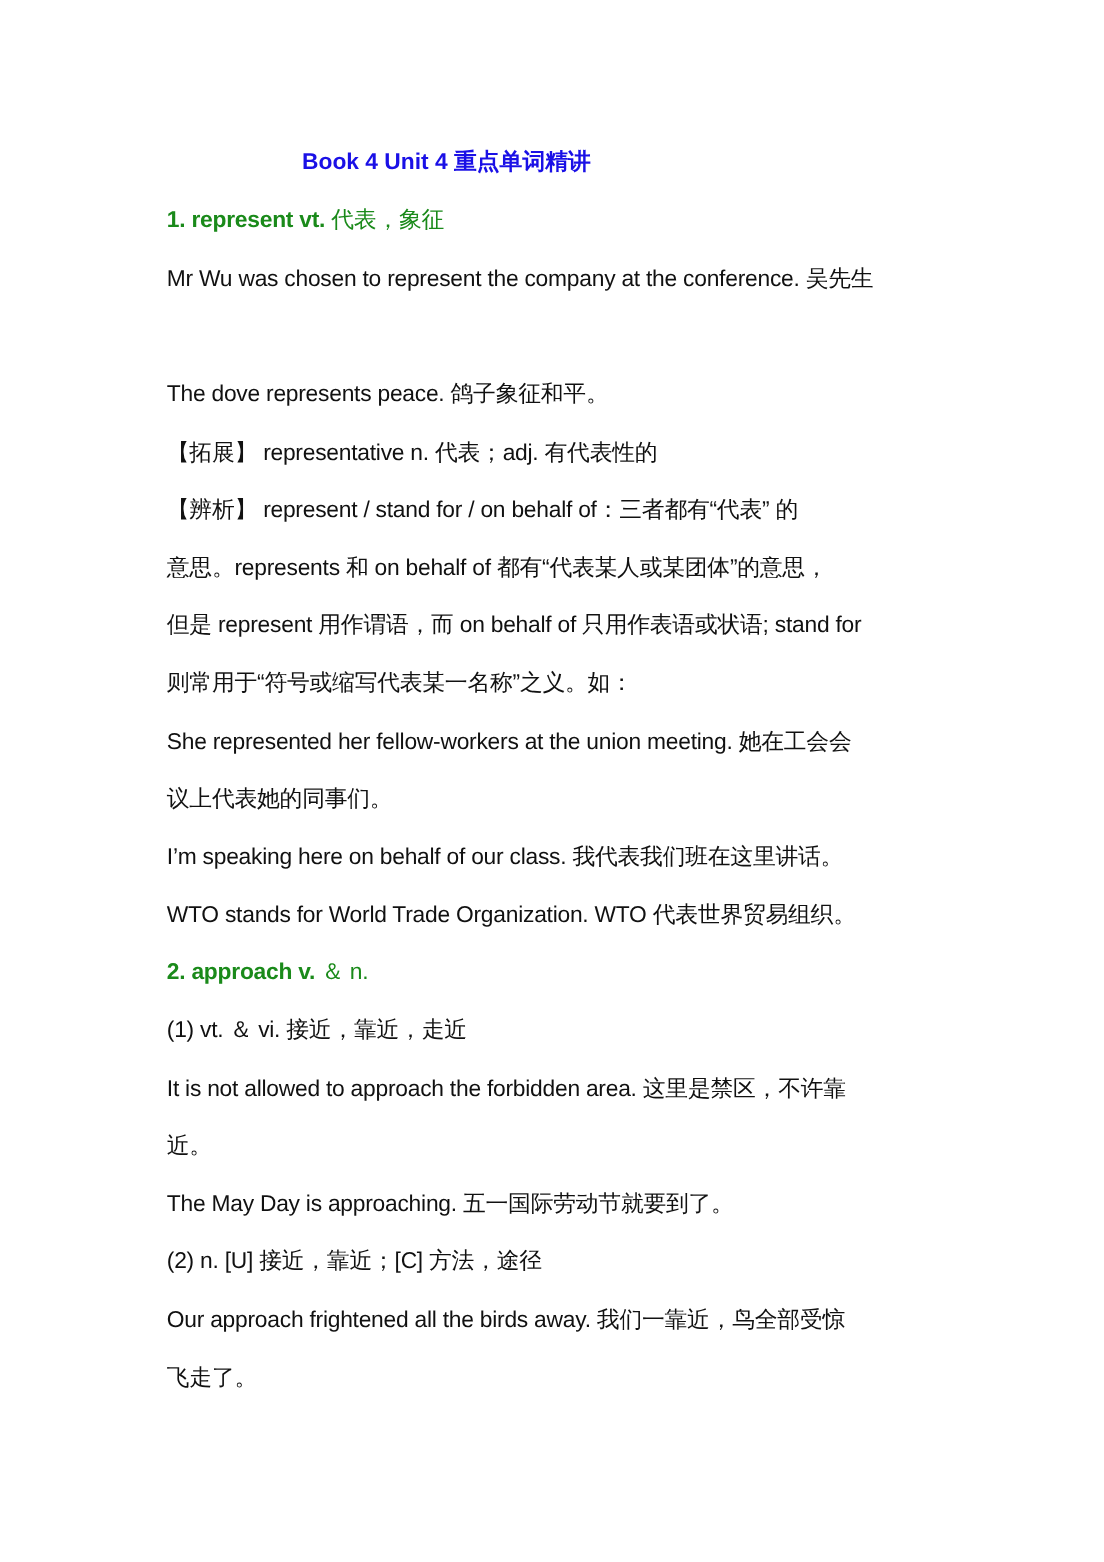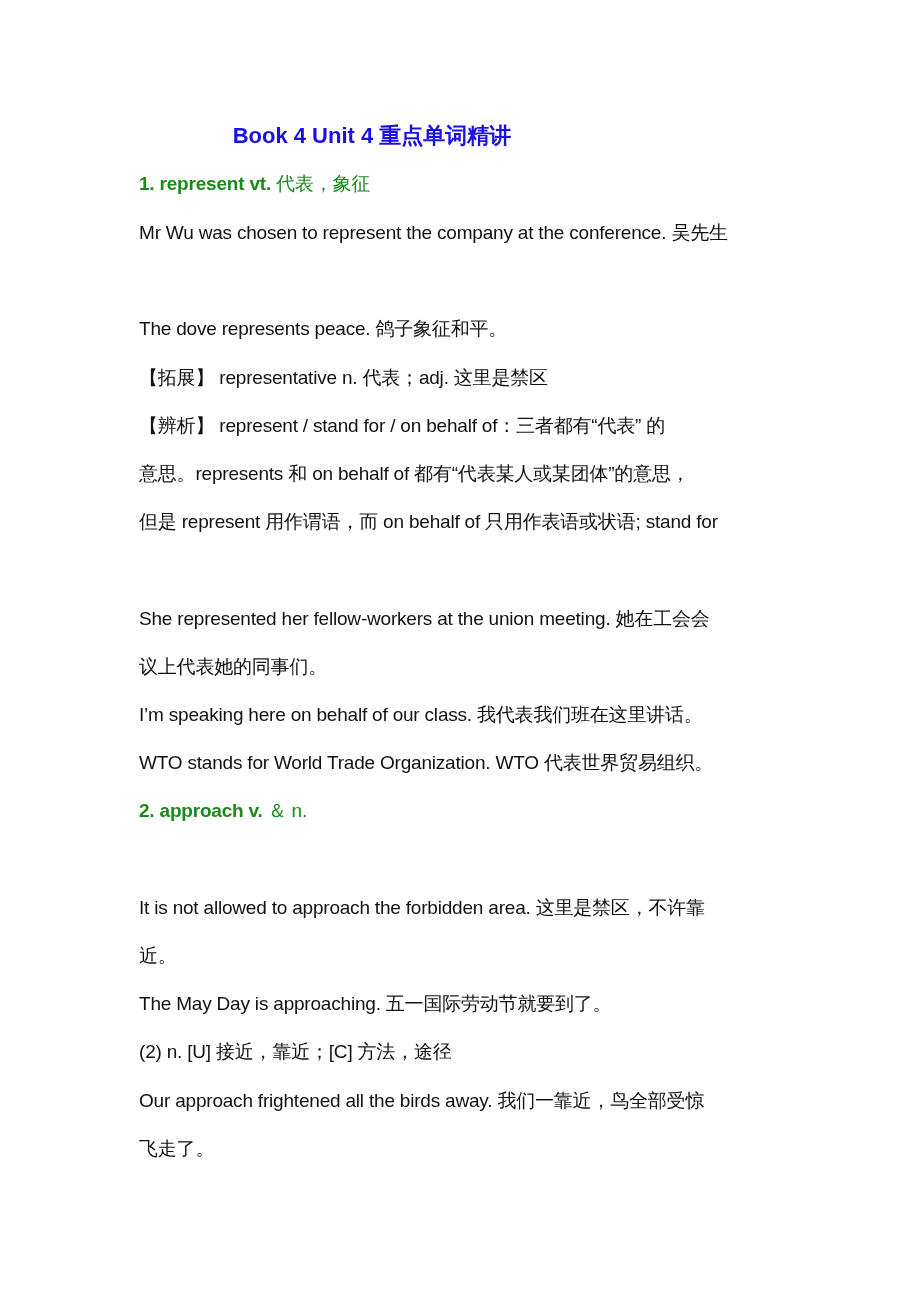--- a/index.html
+++ b/index.html
@@ -1,42 +1,44 @@
 <!DOCTYPE html>
 <html><head>
 <meta charset="utf-8">
 <style>
   html, body { margin: 0; padding: 0; background: #ffffff; }
   body { width: 920px; height: 1302px; position: relative; overflow: hidden;
          font-family: "Liberation Sans", "DejaVu Sans", sans-serif; color: #111; }
   .page { position: absolute; left: 0; top: 0; width: 920px; height: 1302px; }
   .line { position: absolute; left: 139px; white-space: nowrap; font-size: 19px; line-height: 24px; letter-spacing: -0.2px; }
   .title { position: absolute; left: 0; width: 744px; text-align: center; top: 124px;
-           font-size: 22px; font-weight: bold; color: #1a10e6; line-height: 24px; }
+           font-size: 19px; font-weight: bold; color: #1a10e6; line-height: 24px; }
   .heading { color: #1a8a1a; font-weight: bold; }
   .heading .cn { font-weight: normal; }
 </style>
 </head>
 <body>
 
 <div class="page">
   <div class="title">Book 4 Unit 4  重点单词精讲</div>
 
   <div class="line heading" style="top:172px"><span>1. represent vt.</span><span class="cn"> 代表，象征</span></div>
   <div class="line" style="top:221px">Mr Wu was chosen to represent the company at the conference.  吴先生</div>
   <div class="line" style="top:317px">The dove represents peace.  鸽子象征和平。</div>
-  <div class="line" style="top:366px">【拓展】 representative n.  代表；adj.  这里是禁区</div>
+  <div class="line" style="top:366px">【拓展】 representative n.  代表；adj.  有代表性的</div>
   <div class="line" style="top:414px">【辨析】 represent / stand for / on behalf of：三者都有“代表” 的</div>
   <div class="line" style="top:462px">意思。represents 和 on behalf of 都有“代表某人或某团体”的意思，</div>
   <div class="line" style="top:510px">但是 represent 用作谓语，而 on behalf of 只用作表语或状语; stand for</div>
+  <div class="line" style="top:558px">则常用于“符号或缩写代表某一名称”之义。如：</div>
   <div class="line" style="top:607px">She represented her fellow-workers at the union meeting.  她在工会会</div>
   <div class="line" style="top:655px">议上代表她的同事们。</div>
   <div class="line" style="top:703px">I’m speaking here on behalf of our class.  我代表我们班在这里讲话。</div>
   <div class="line" style="top:751px">WTO stands for World Trade Organization. WTO 代表世界贸易组织。</div>
 
   <div class="line heading" style="top:799px"><span>2. approach v.</span><span class="cn">  ＆  n.</span></div>
+  <div class="line" style="top:847px">(1) vt.  ＆  vi.  接近，靠近，走近</div>
   <div class="line" style="top:896px">It is not allowed to approach the forbidden area.  这里是禁区，不许靠</div>
   <div class="line" style="top:944px">近。</div>
   <div class="line" style="top:992px">The May Day is approaching.  五一国际劳动节就要到了。</div>
   <div class="line" style="top:1040px">(2) n. [U]  接近，靠近；[C]  方法，途径</div>
   <div class="line" style="top:1089px">Our approach frightened all the birds away.  我们一靠近，鸟全部受惊</div>
   <div class="line" style="top:1137px">飞走了。</div>
 </div>
 
 </body></html>

